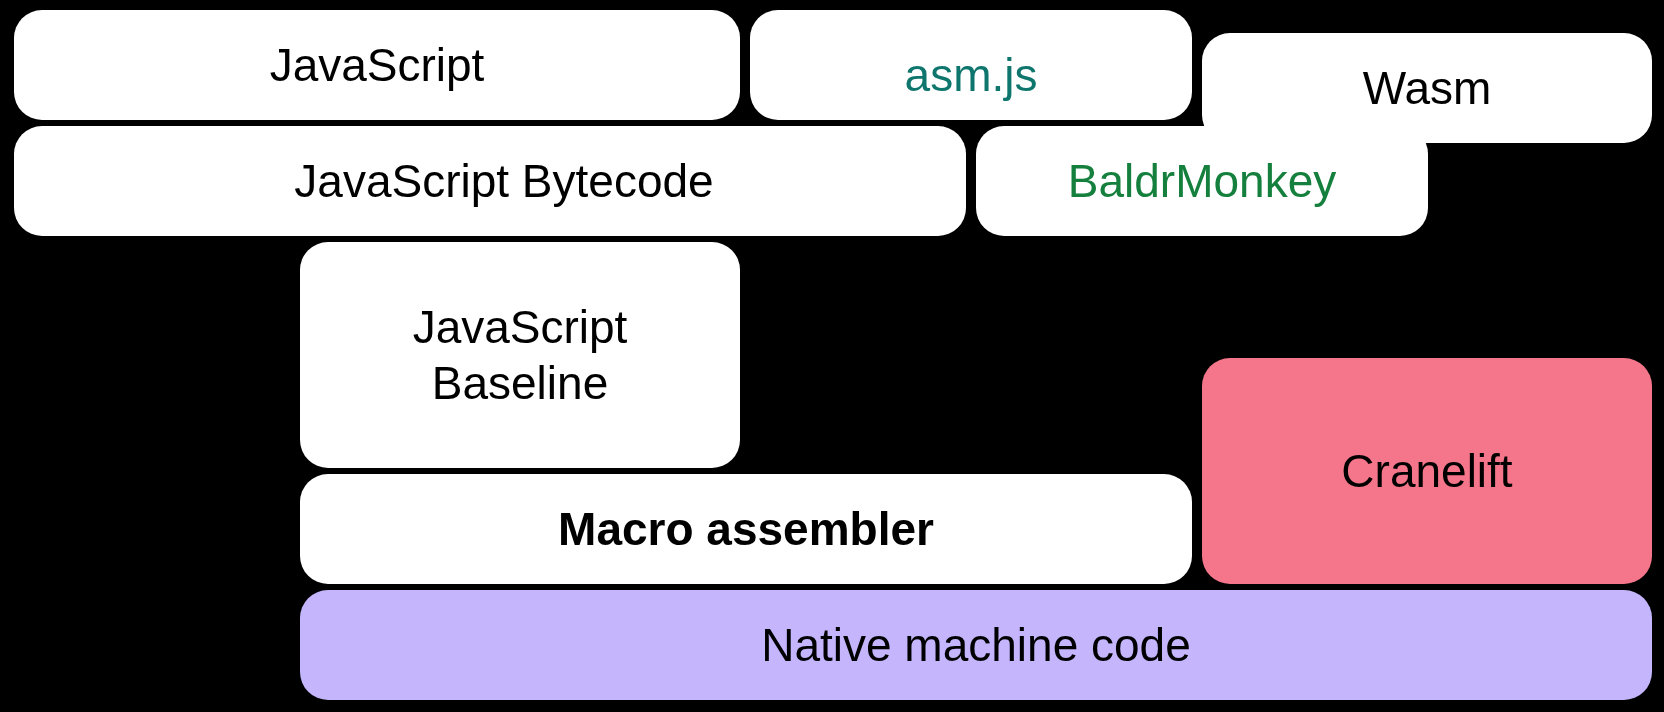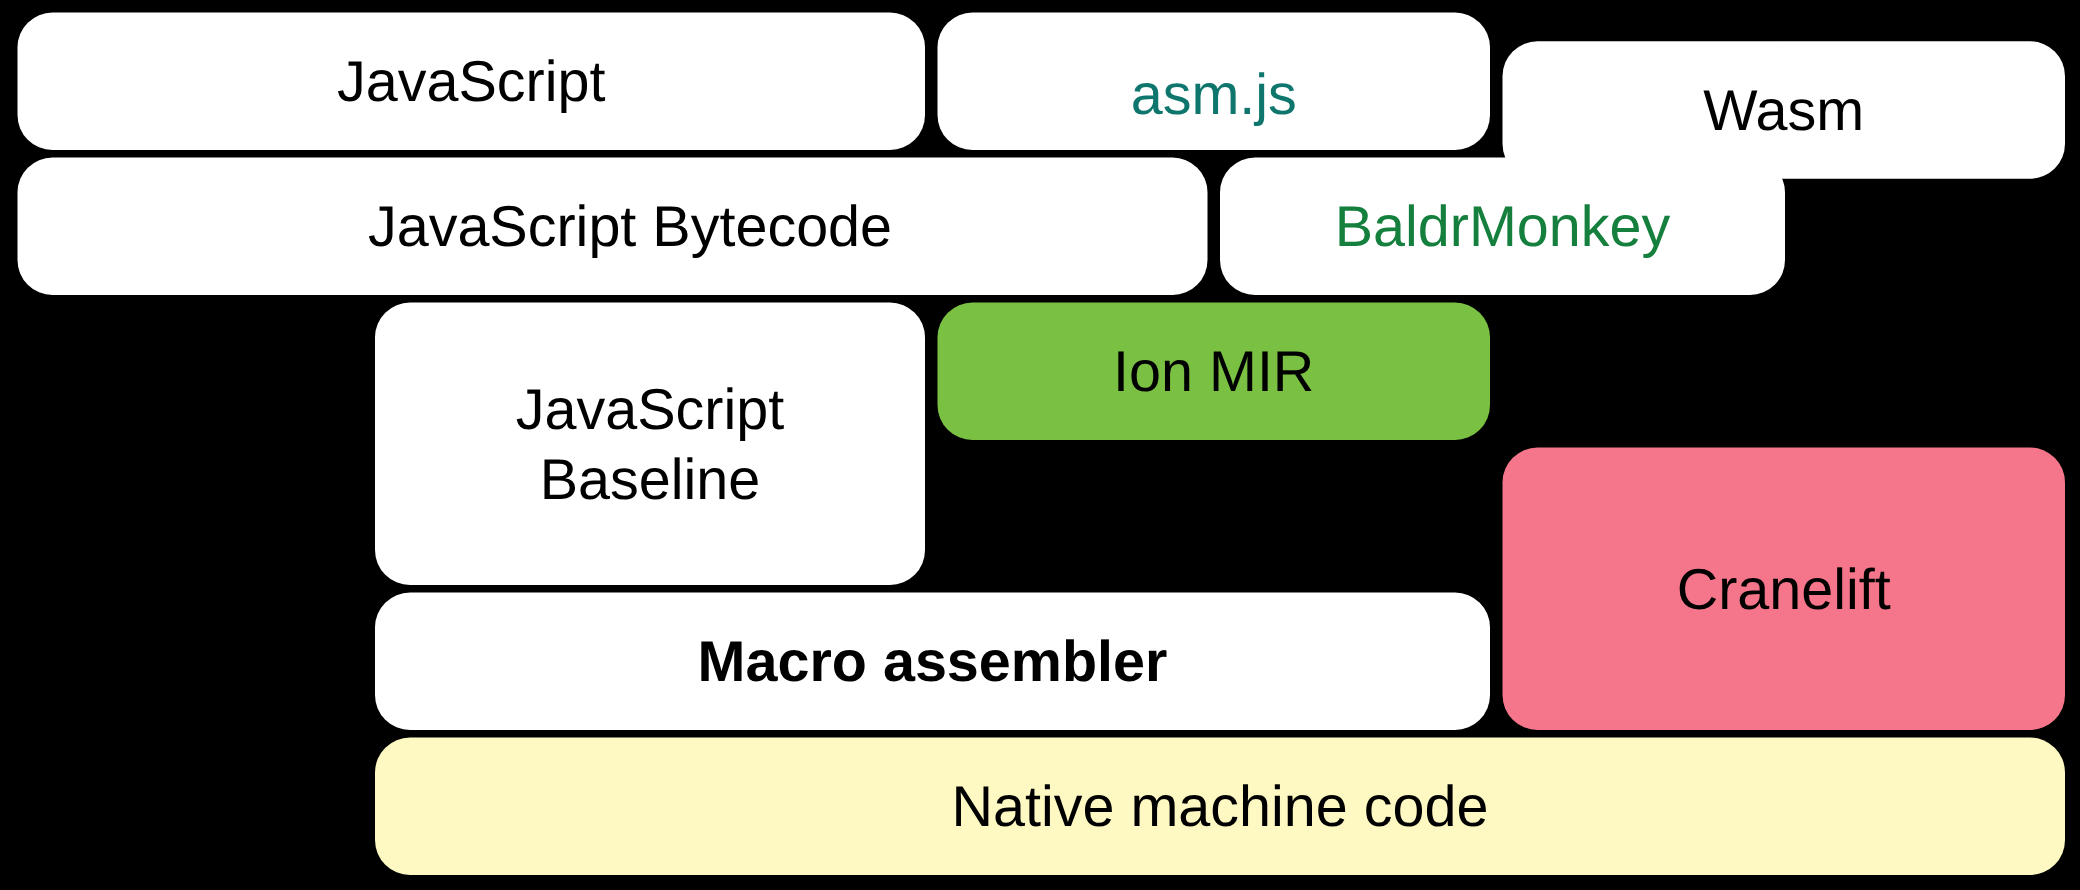--- a/index.html
+++ b/index.html
@@ -45,25 +45,22 @@
     <div class="node" style="left: 14px; top: 126px; width: 952px; height: 110px; background: rgb(255, 255, 255); padding-left: 28px;">
       <div class="label" style="color: rgb(0, 0, 0);">JavaScript Bytecode</div>
     </div>
     <div class="node" style="left: 976px; top: 126px; width: 452px; height: 110px; background: rgb(255, 255, 255);">
       <div class="label" style="color: #15803d;">BaldrMonkey</div>
     </div>
     <div class="node" style="left: 300px; top: 242px; width: 440px; height: 226px; background: rgb(255, 255, 255);">
       <div class="label" style="color: rgb(0, 0, 0);">JavaScript
 Baseline</div>
     </div>
-    <div class="node" style="left: 750px; top: 242px; width: 442px; height: 110px; background: rgb(122, 193, 67);">
-      <div class="label" style="color: rgb(0, 0, 0);">Ion MIR</div>
-    </div>
     <div class="node" style="left: 1202px; top: 358px; width: 450px; height: 226px; background: rgb(245, 118, 138);">
       <div class="label" style="color: rgb(0, 0, 0);">Cranelift</div>
     </div>
     <div class="node" style="left: 300px; top: 474px; width: 892px; height: 110px; background: rgb(255, 255, 255);">
       <div class="label" style="color: rgb(0, 0, 0); font-weight: bold;">Macro assembler</div>
     </div>
-    <div class="node" style="left: 300px; top: 590px; width: 1352px; height: 110px; background: #fef9c3;">
+    <div class="node" style="left: 300px; top: 590px; width: 1352px; height: 110px; background: #c4b5fd;">
       <div class="label" style="color: rgb(0, 0, 0);">Native machine code</div>
     </div>
   </div>
 
 </body></html>

